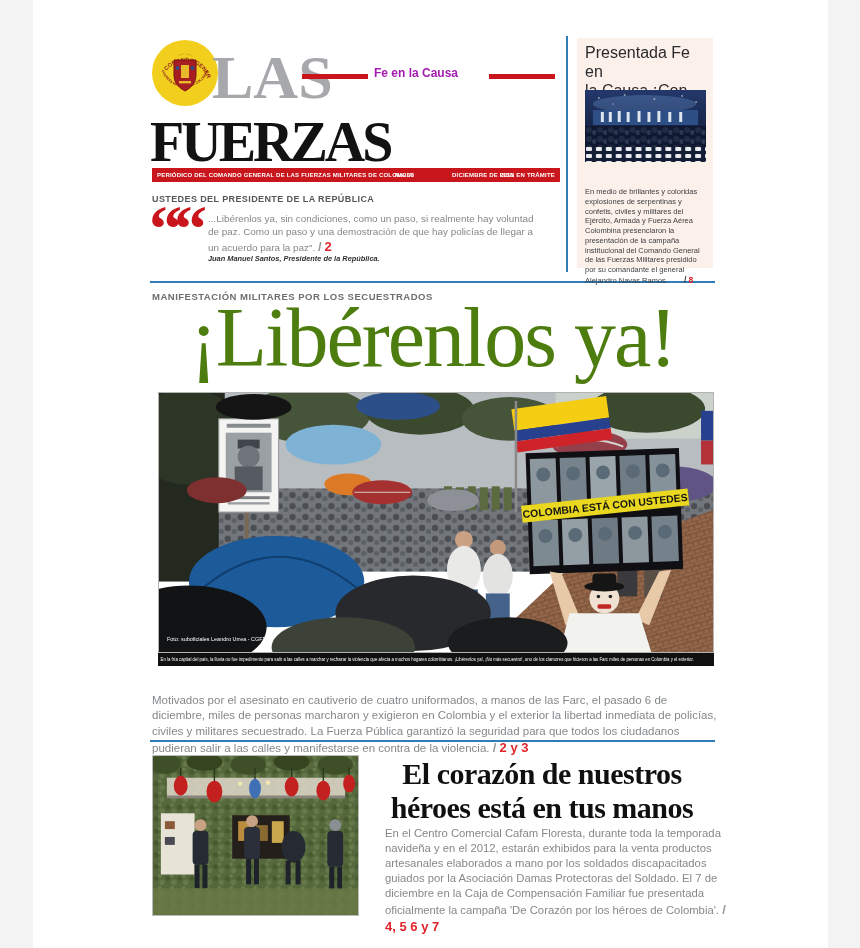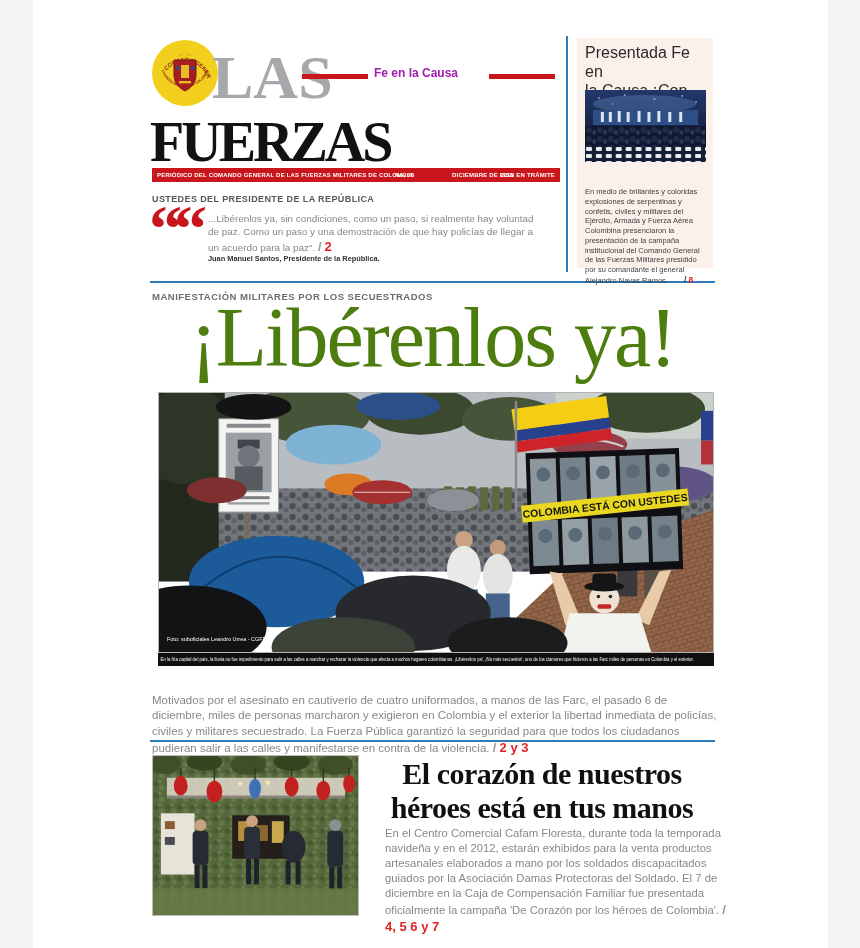--- a/index.html
+++ b/index.html
@@ -39,21 +39,21 @@
   
   .kicker{font-size:9px;font-weight:bold;color:#55575a;letter-spacing:.4px;}
   .kicker1{left:152px;top:194px;}
   .quote-icon{
     left:149px;top:196px;font-family:"Liberation Serif",serif;font-weight:bold;
     font-size:66px;line-height:1;color:#c9151c;letter-spacing:-8px;
   }
   .quote-text{
     left:208px;top:212px;width:332px;font-size:9.9px;line-height:1.33;color:#84878a;
   }
-  .attribution{left:208px;top:254px;font-size:7.4px;font-weight:bold;color:#2f3032;}
+  .attribution{left:208px;top:254px;font-size:7.4px;font-weight:bold;color:#2f3032;font-style:italic;}
   .ref-slash{color:#97999c;font-weight:bold;}
   .ref-num{color:#e0242a;font-weight:bold;}
   .q-ref .ref-slash,.q-ref .ref-num{font-size:13px;}
 
   .divider{left:150px;width:565px;height:2px;background:#2e7cb8;}
   .div1{top:281px;}
   .div2{top:740px;}
 
   
   .sb-vline{left:566px;top:36px;width:2px;height:236px;background:#2e7cb8;}

